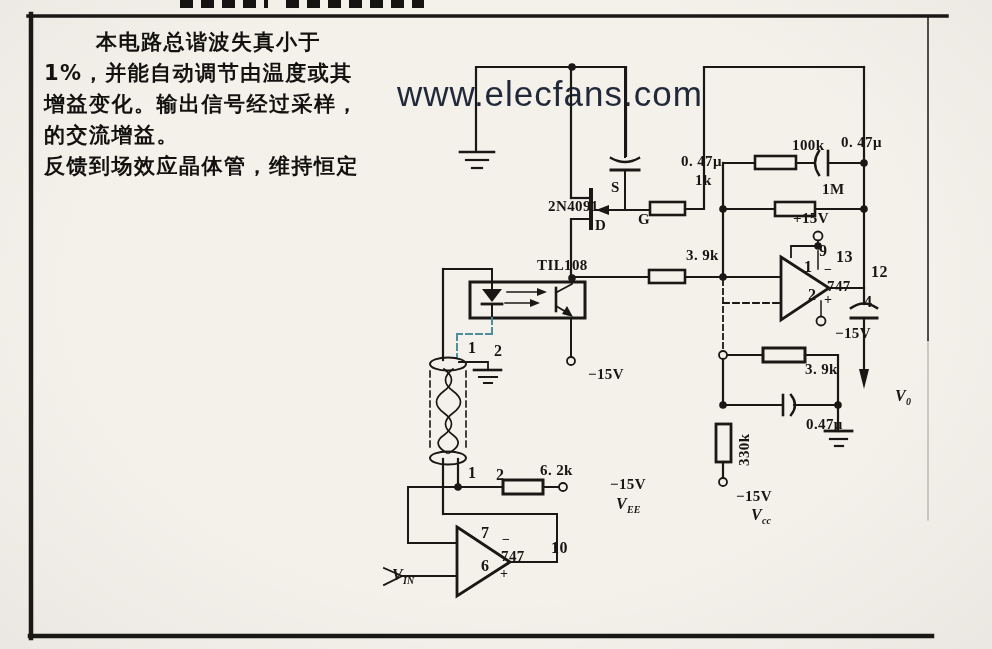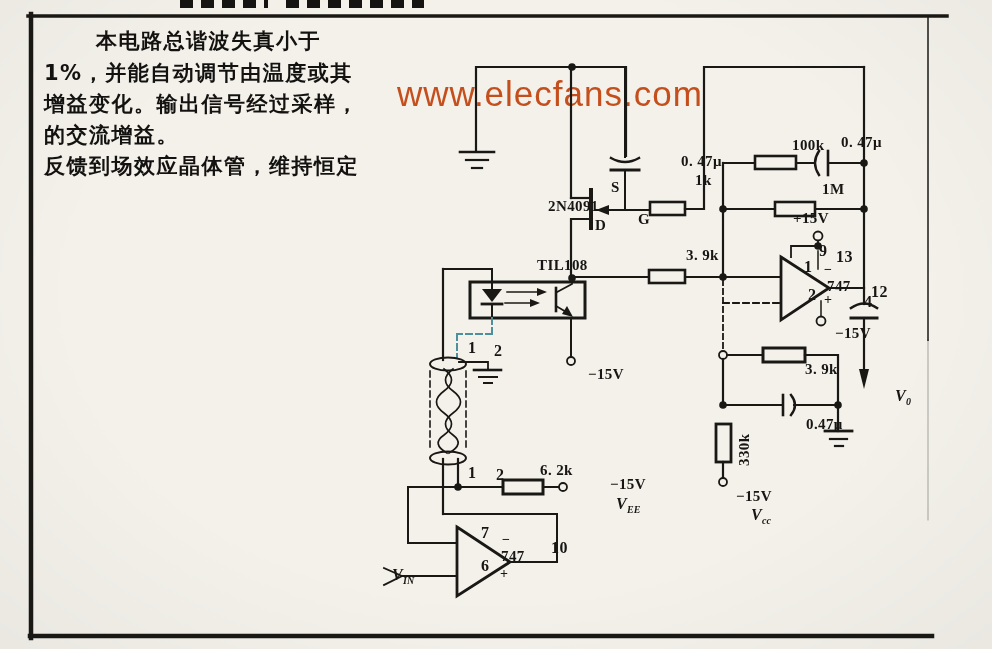--- a/index.html
+++ b/index.html
@@ -8,24 +8,24 @@
   #page::after{content:"";position:absolute;inset:0;pointer-events:none;
         background:radial-gradient(ellipse at 50% 45%, rgba(0,0,0,0) 60%, rgba(0,0,0,0.04) 100%);}
   .lbl{position:absolute;font:700 15px "Liberation Serif",serif;color:#181614;
        white-space:nowrap;letter-spacing:.4px;line-height:1;}
   .pin{font-size:16px;}
   .sign{font-size:14px;}
   .vlab{font-style:italic;font-size:16px;}
   .vlab .sub{font-size:10px;vertical-align:-4px;font-style:italic;letter-spacing:0;}
   .rot{transform:rotate(-90deg);transform-origin:0 0;}
   #watermark{position:absolute;left:397px;top:74px;z-index:1;
-       font:400 35px "Liberation Sans",sans-serif;color:#c2410c;opacity:.92;letter-spacing:1px;}
+       font:400 35px "Liberation Sans",sans-serif;color:#0f172a;opacity:.92;letter-spacing:1px;}
   #desc{position:absolute;left:44px;top:27px;width:322px;z-index:3;color:#141210;
        font:700 21px "DejaVu Sans",sans-serif;letter-spacing:1.5px;line-height:31px;}
-  #desc .ln0{padding-left:52px;font-family:Liberation Mono, monospace;}
+  #desc .ln0{padding-left:52px;}
   svg{position:absolute;left:0;top:0;z-index:2;}
   .labels{position:absolute;left:0;top:0;width:992px;height:649px;z-index:3;margin-left:40px;}
   .frag{position:absolute;top:0;height:8px;
        background:repeating-linear-gradient(90deg,#161412 0 13px,transparent 13px 21px);}
 </style>
 </head>
 <body>
 
 <div id="page">
 
@@ -191,21 +191,21 @@
     <span class="lbl" style="left:497px;top:258px">TIL108</span>
     <span class="lbl" style="left:646px;top:248px">3. 9k</span>
 
     <span class="lbl pin" style="left:779px;top:243px">9</span>
     <span class="lbl pin" style="left:796px;top:249px">13</span>
     <span class="lbl pin" style="left:764px;top:259px">1</span>
     <span class="lbl pin" style="left:768px;top:287px">2</span>
     <span class="lbl sign" style="left:784px;top:263px">−</span>
     <span class="lbl sign" style="left:784px;top:293px">+</span>
     <span class="lbl" style="left:787px;top:279px">747</span>
-    <span class="lbl pin" style="left:831px;top:284px">12</span>
+    <span class="lbl pin" style="left:831px;top:264px">12</span>
     <span class="lbl pin" style="left:824px;top:294px">4</span>
     <span class="lbl" style="left:795px;top:326px">−15V</span>
 
     <span class="lbl vlab" style="left:855px;top:388px"><span>V</span><span class="sub">0</span></span>
     <span class="lbl" style="left:765px;top:362px">3. 9k</span>
     <span class="lbl" style="left:766px;top:417px">0.47μ</span>
     <span class="lbl rot" style="left:697px;top:466px">330k</span>
     <span class="lbl" style="left:696px;top:489px">−15V</span>
     <span class="lbl vlab" style="left:711px;top:507px"><span>V</span><span class="sub">cc</span></span>
 

